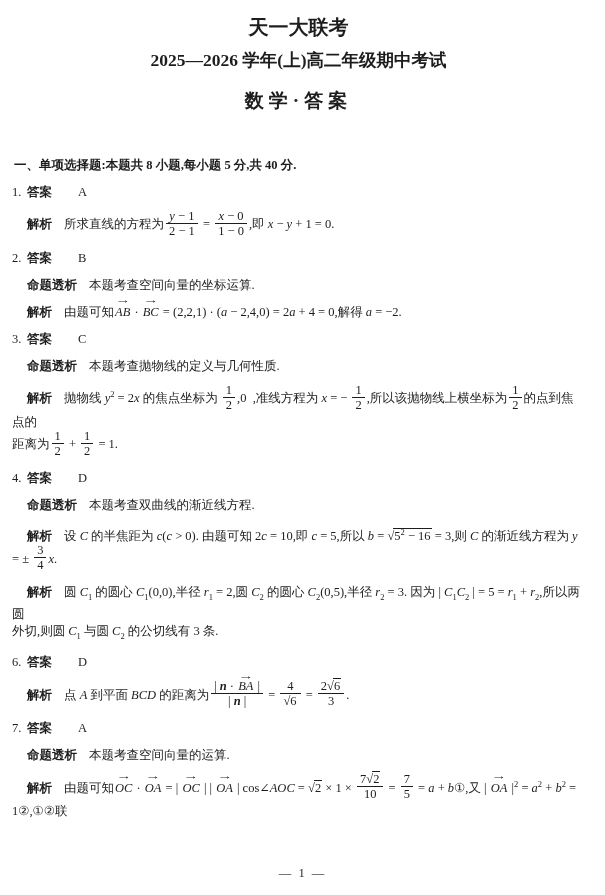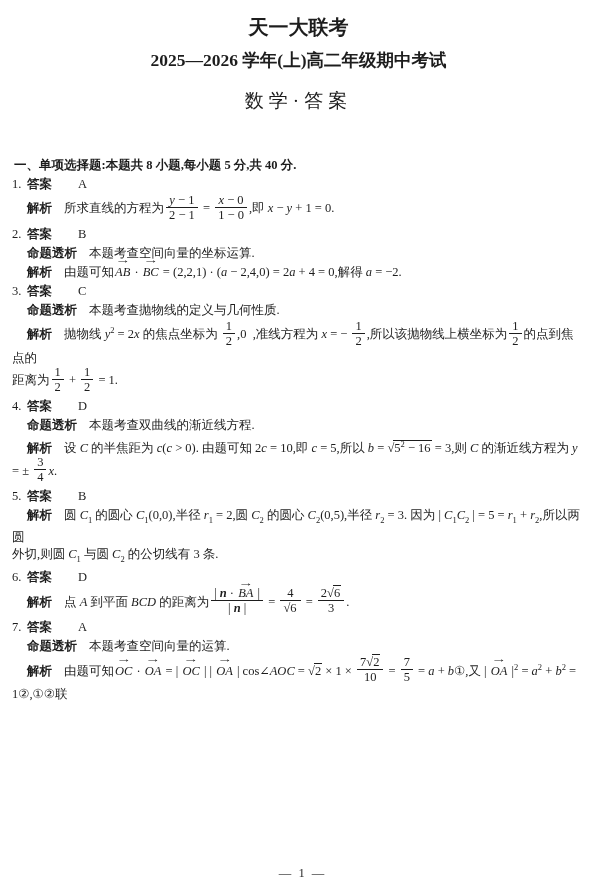--- a/index.html
+++ b/index.html
@@ -7,24 +7,24 @@
     width:605px;height:895px;
     background:#ffffff;color:#1d1d1d;
     font-family:"Liberation Serif","DejaVu Serif",serif;
     font-size:12.5px;
     position:relative;overflow:hidden;
   }
   .doc{padding:16px 20px 0 12px;}
   .center{text-align:center;}
   .t1{font-size:20px;font-weight:bold;line-height:22px;}
   .t2{font-size:17.5px;font-weight:bold;line-height:26px;margin-top:9px;}
-  .t3{font-size:19px;font-weight:normal;line-height:26px;margin-top:15px;letter-spacing:5px;}
+  .t3{font-size:19px;font-weight:bold;line-height:26px;margin-top:15px;letter-spacing:5px;}
   .sec{font-size:12.5px;font-weight:bold;line-height:18px;margin-top:42px;padding-left:2px;}
   .questions{margin-top:2px;}
-  .q-line{margin-top:2px;line-height:17px;}
+  .q-line{margin-top:10px;line-height:17px;}
   .q-num{display:inline-block;width:15px;}
   .q-label{font-weight:bold;margin-right:12px;}
   .q-ans-val{margin-left:14px;}
   .q-ana{padding-left:15px;}
   .q-sol{text-indent:15px;}
   .q-sol .sol-body{text-indent:0;}
   
   i{font-style:italic;}
   sup{font-size:0.68em;}
   sub{font-size:0.68em;}
@@ -86,23 +86,20 @@
     </div>
     <div class="q-line q-ana">
       <span class="q-label">命题透析</span><span>本题考查双曲线的渐近线方程.</span>
     </div>
     <div class="q-line q-sol">
       <span class="q-label">解析</span><span class="sol-body">设 <i>C</i> 的半焦距为 <i>c</i>(<i>c</i> &gt; 0). 由题可知 2<i>c</i> = 10,即 <i>c</i> = 5,所以 <i>b</i> = <span class="sqrt">√<span class="rad">5<sup>2</sup> − 16</span></span> = 3,则 <i>C</i> 的渐近线方程为 <i>y</i> = ± <span class="frac"><span class="fn">3</span><span class="fd">4</span></span><i>x</i>.</span>
     </div>
   </div>
 
   <div class="question">
-    <div class="q-line q-answer">
-      <span class="q-num">5.</span><span class="q-label">答案</span><span class="q-ans-val">B</span>
-    </div>
     <div class="q-line q-sol">
       <span class="q-label">解析</span><span class="sol-body">圆 <i>C</i><sub>1</sub> 的圆心 <i>C</i><sub>1</sub>(0,0),半径 <i>r</i><sub>1</sub> = 2,圆 <i>C</i><sub>2</sub> 的圆心 <i>C</i><sub>2</sub>(0,5),半径 <i>r</i><sub>2</sub> = 3. 因为 | <i>C</i><sub>1</sub><i>C</i><sub>2</sub> | = 5 = <i>r</i><sub>1</sub> + <i>r</i><sub>2</sub>,所以两圆<br>外切,则圆 <i>C</i><sub>1</sub> 与圆 <i>C</i><sub>2</sub> 的公切线有 3 条.</span>
     </div>
   </div>
 
   <div class="question">
     <div class="q-line q-answer">
       <span class="q-num">6.</span><span class="q-label">答案</span><span class="q-ans-val">D</span>
     </div>
     <div class="q-line q-sol">

